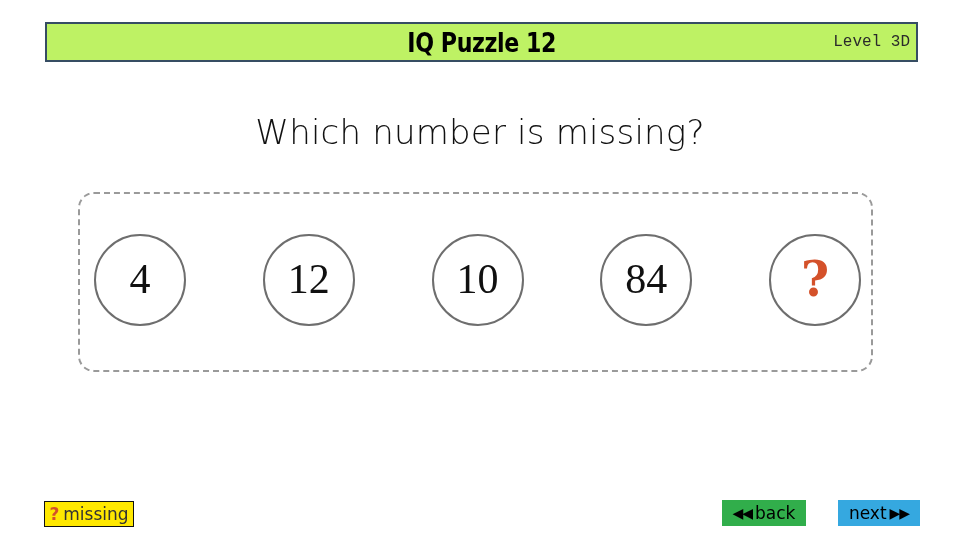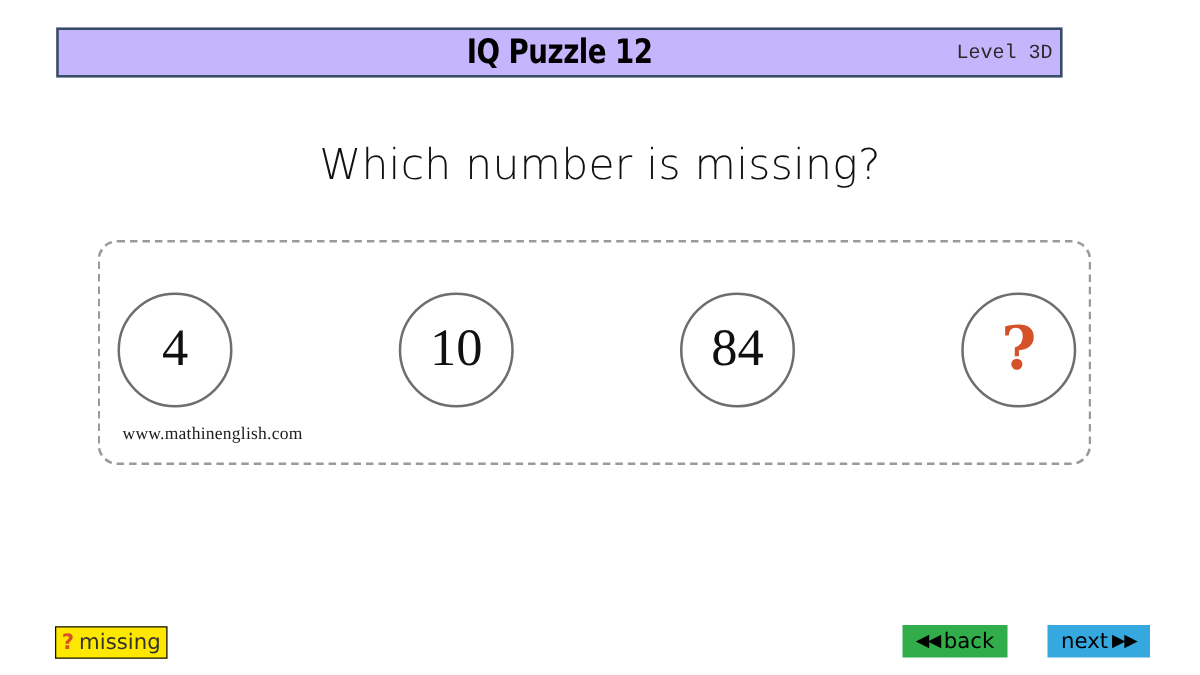--- a/index.html
+++ b/index.html
@@ -13,25 +13,25 @@
     font-family: "Liberation Sans", sans-serif;
     overflow: hidden;
     position: relative;
   }
 
   
   #header-bar {
     position: absolute;
     left: 45px;
     top: 22px;
-    width: 805px;
+    width: 873px;
     height: 40px;
     box-sizing: border-box;
     border: 2px solid #364d63;
-    background: #c4b5fd;
+    background: #bef264;
   }
   #page-title {
     position: absolute;
     left: 0;
     right: 0;
     top: 50%;
     transform: translateY(-50%);
     text-align: center;
     font-family: "DejaVu Sans", sans-serif;
     font-weight: bold;
@@ -193,30 +193,32 @@
 </div>
 
 <div id="question-text">Which number is missing?</div>
 
 <div id="puzzle-panel">
   <div id="circle-row">
     <div class="puzzle-circle">
       <span class="value">4</span>
     </div>
     <div class="puzzle-circle">
+      <span class="value">12</span>
+    </div>
+    <div class="puzzle-circle">
       <span class="value">10</span>
     </div>
     <div class="puzzle-circle">
       <span class="value">84</span>
     </div>
     <div class="puzzle-circle unknown">
       <span class="value">?</span>
     </div>
   </div>
-  <div id="watermark">www.mathinenglish.com</div>
 </div>
 
 <div class="nav-button" id="answer-button">
   <span class="qmark">?</span>
     <span>missing</span>
 </div>
 
 <div class="nav-button" id="back-button">
   <span class="arrow-glyph">◀◀</span>
     <span>back</span>

